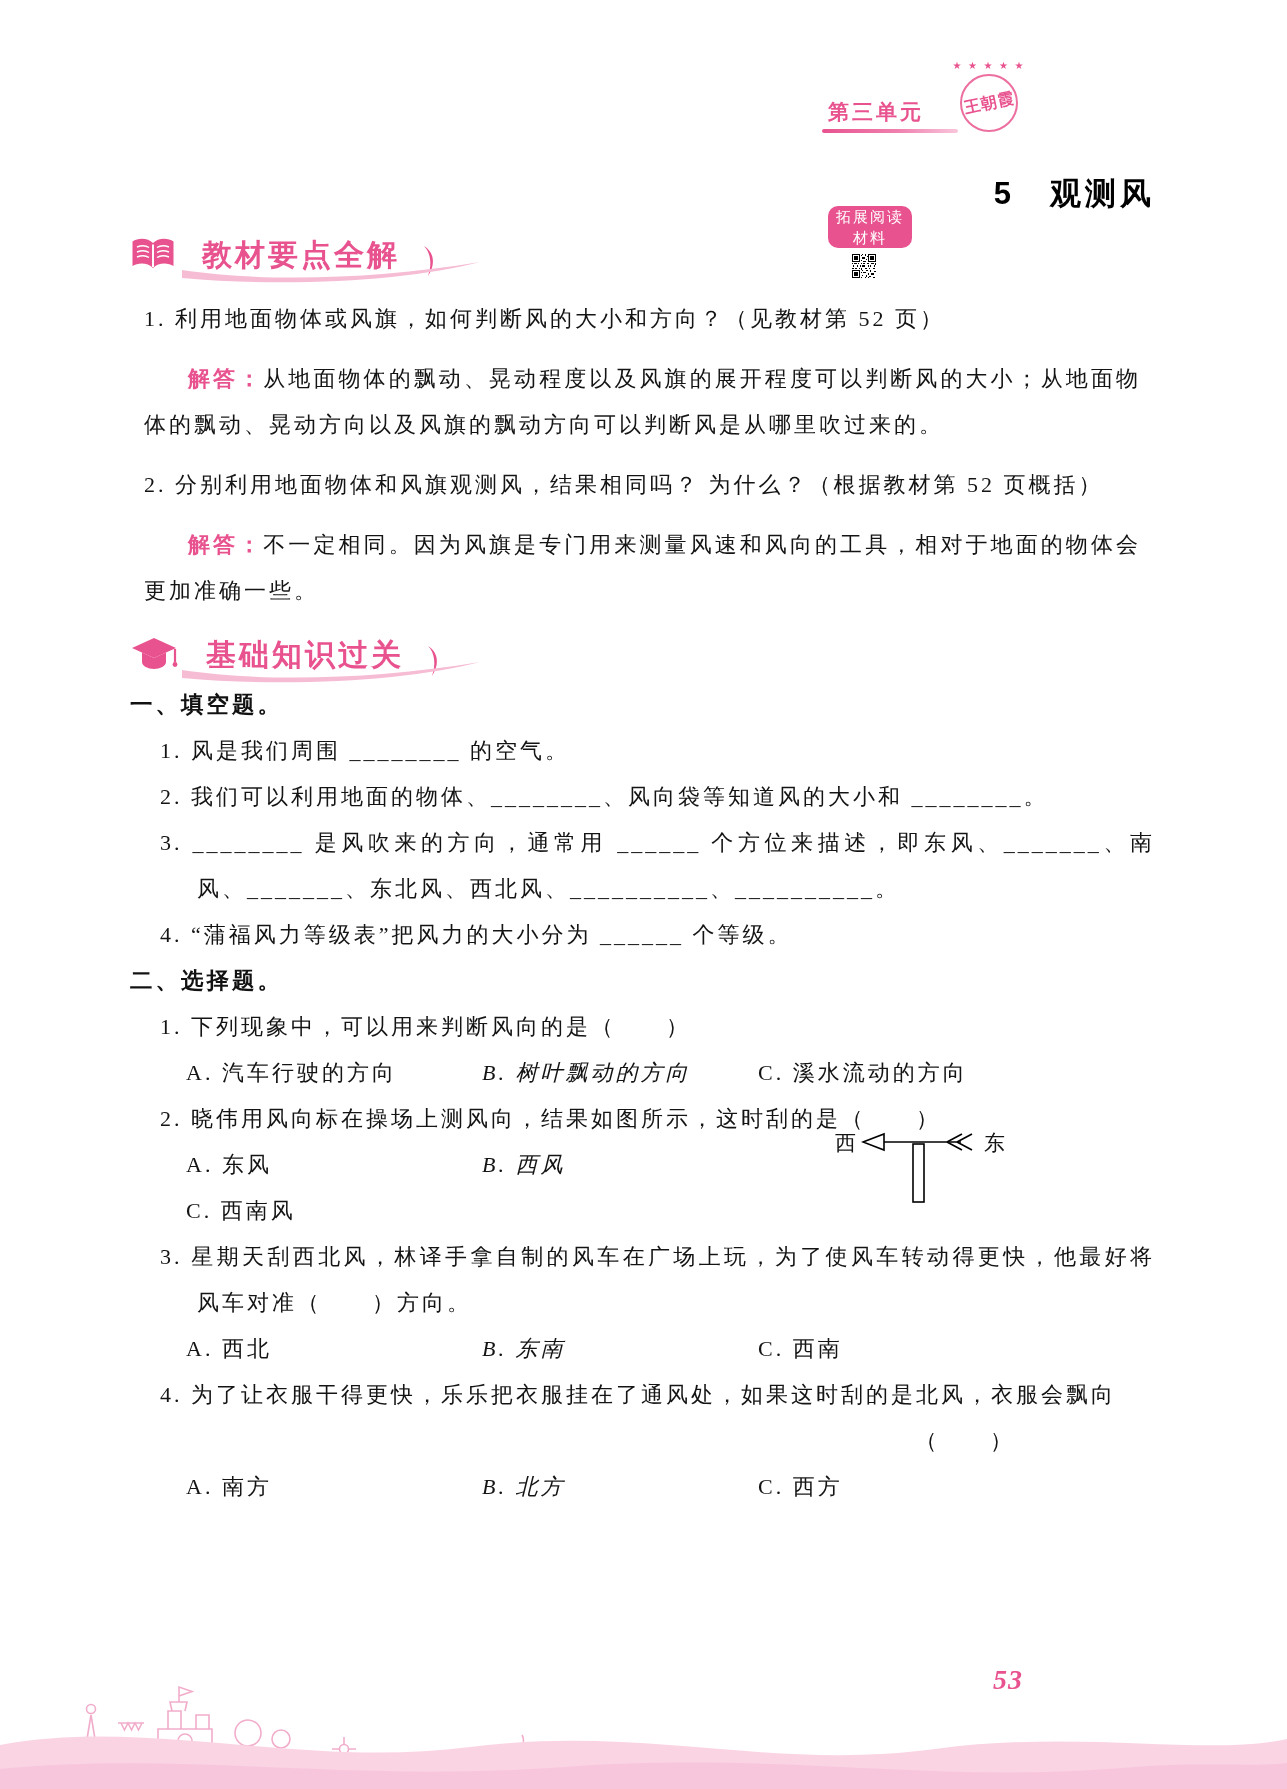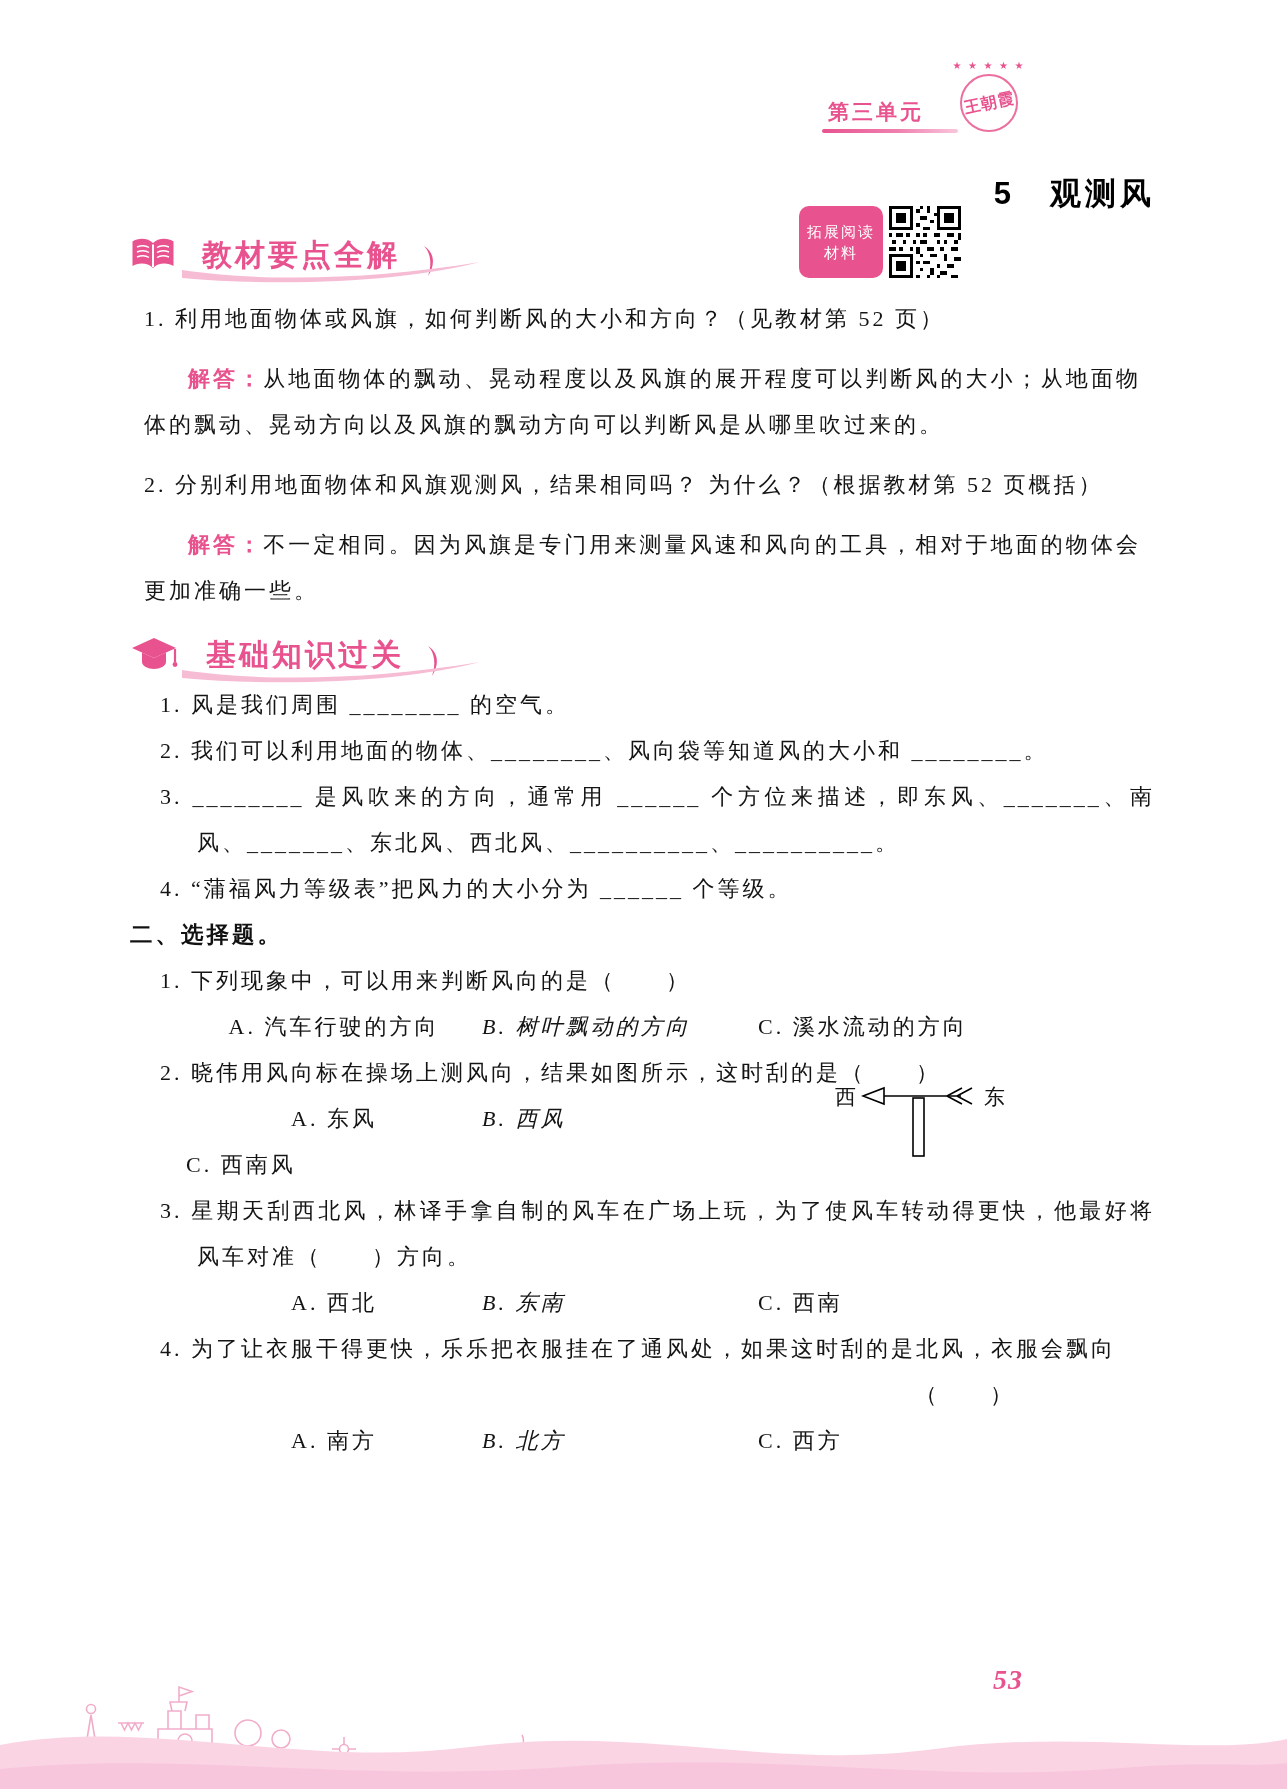--- a/index.html
+++ b/index.html
@@ -12,21 +12,21 @@
   .unit-text{color:#e8538f;font-size:21px;font-weight:bold;letter-spacing:3px;padding-left:6px;}
   .unit-line{margin-top:3px;height:4px;border-radius:2px;
              background:linear-gradient(90deg,#e8538f,#ef7fae 55%,#f9c6db);}
   .stamp{position:absolute;top:60px;left:946px;width:86px;text-align:center;}
   .stamp-stars{color:#e8538f;font-size:10px;letter-spacing:2px;white-space:nowrap;}
   .stamp-circle{width:54px;height:54px;margin:3px auto 0;border:2px solid #ec6f9f;border-radius:50%;
                 display:flex;align-items:center;justify-content:center;background:#fff;}
   .stamp-name{color:#e8538f;font-weight:bold;font-size:16px;transform:rotate(-12deg);letter-spacing:1px;}
 
   
-  .qr-block{position:absolute;top:206px;left:799px;height:72px;display:flex;gap:6px;}
+  .qr-block{position:absolute;top:206px;left:828px;height:72px;display:flex;gap:6px;flex-direction:column;}
   .qr-label{width:84px;background:#e8538f;border-radius:10px;color:#fff;
             font-family:"Liberation Sans","DejaVu Sans",sans-serif;font-size:15px;letter-spacing:2px;
             display:flex;flex-direction:column;align-items:center;justify-content:center;line-height:21px;}
   .qr-code{width:72px;height:72px;display:block;}
 
   
   .main{position:absolute;left:130px;top:174px;width:1025px;}
   .title{margin:0;text-align:right;font-family:"Liberation Sans","DejaVu Sans",sans-serif;
          font-size:31px;font-weight:bold;letter-spacing:4px;color:#000;line-height:40px;}
   .section-head{position:relative;display:flex;align-items:center;gap:26px;height:54px;margin-top:14px;}
@@ -39,21 +39,21 @@
   .para{margin:14px;font-size:22px;line-height:46px;letter-spacing:3px;text-align:justify;}
   .ans{text-indent:44px;}
   .ans-label{color:#e8538f;font-weight:bold;}
 
   .sub-head{margin:0;font-size:22.5px;line-height:46px;font-weight:bold;letter-spacing:3px;
             font-family:"Liberation Sans","DejaVu Sans",sans-serif;color:#111;}
   .n-item{margin-left:30px;font-size:22px;line-height:46px;letter-spacing:3px;}
   .n-item .q{margin:0;padding-left:37px;text-indent:-37px;text-align:justify;}
   .opts{display:flex;padding-left:26px;}
   .opt{display:inline-block;}
-  .opt-a{width:296px;text-align:center;}
+  .opt-a{width:296px;}
   .opt-b{width:276px;font-style:italic;}
   .rel{position:relative;}
   .vane{position:absolute;top:34px;right:150px;display:flex;align-items:flex-start;gap:5px;letter-spacing:0;}
   .vane-label{font-size:21px;line-height:26px;}
   .paren-line{margin:0;text-align:right;padding-right:140px;}
 
   .page-num{position:absolute;left:993px;top:1664px;color:#e8538f;font-size:28px;
             font-weight:bold;font-style:italic;letter-spacing:1px;}
   .footer-art{position:absolute;left:0;bottom:0;display:block;}
 </style>
@@ -122,20 +122,21 @@
       </svg>
       <span class="section-title">基础知识过关</span>
       <svg class="crescent" width="16" height="32" viewBox="0 0 16 32">
         <path d="M2 1 C12 7 14 19 6 31 C10 20 9 8 2 1 Z" fill="#e8538f"></path>
       </svg>
       <svg class="swash" width="300" height="22" viewBox="0 0 300 22">
         <path d="M0 8 C80 20 190 18 298 0 C230 18 110 26 0 16 Z" fill="#f6bcd4"></path>
       </svg>
     </div>
 
+    <p class="sub-head">一、填空题。</p>
 
     <div class="n-item">
         <p class="q">1. 风是我们周围 ________ 的空气。</p>
       </div>
     <div class="n-item">
         <p class="q">2. 我们可以利用地面的物体、________、风向袋等知道风的大小和 ________。</p>
       </div>
     <div class="n-item">
         <p class="q">3. ________ 是风吹来的方向，通常用 ______ 个方位来描述，即东风、_______、南风、_______、东北风、西北风、__________、__________。</p>
       </div>

